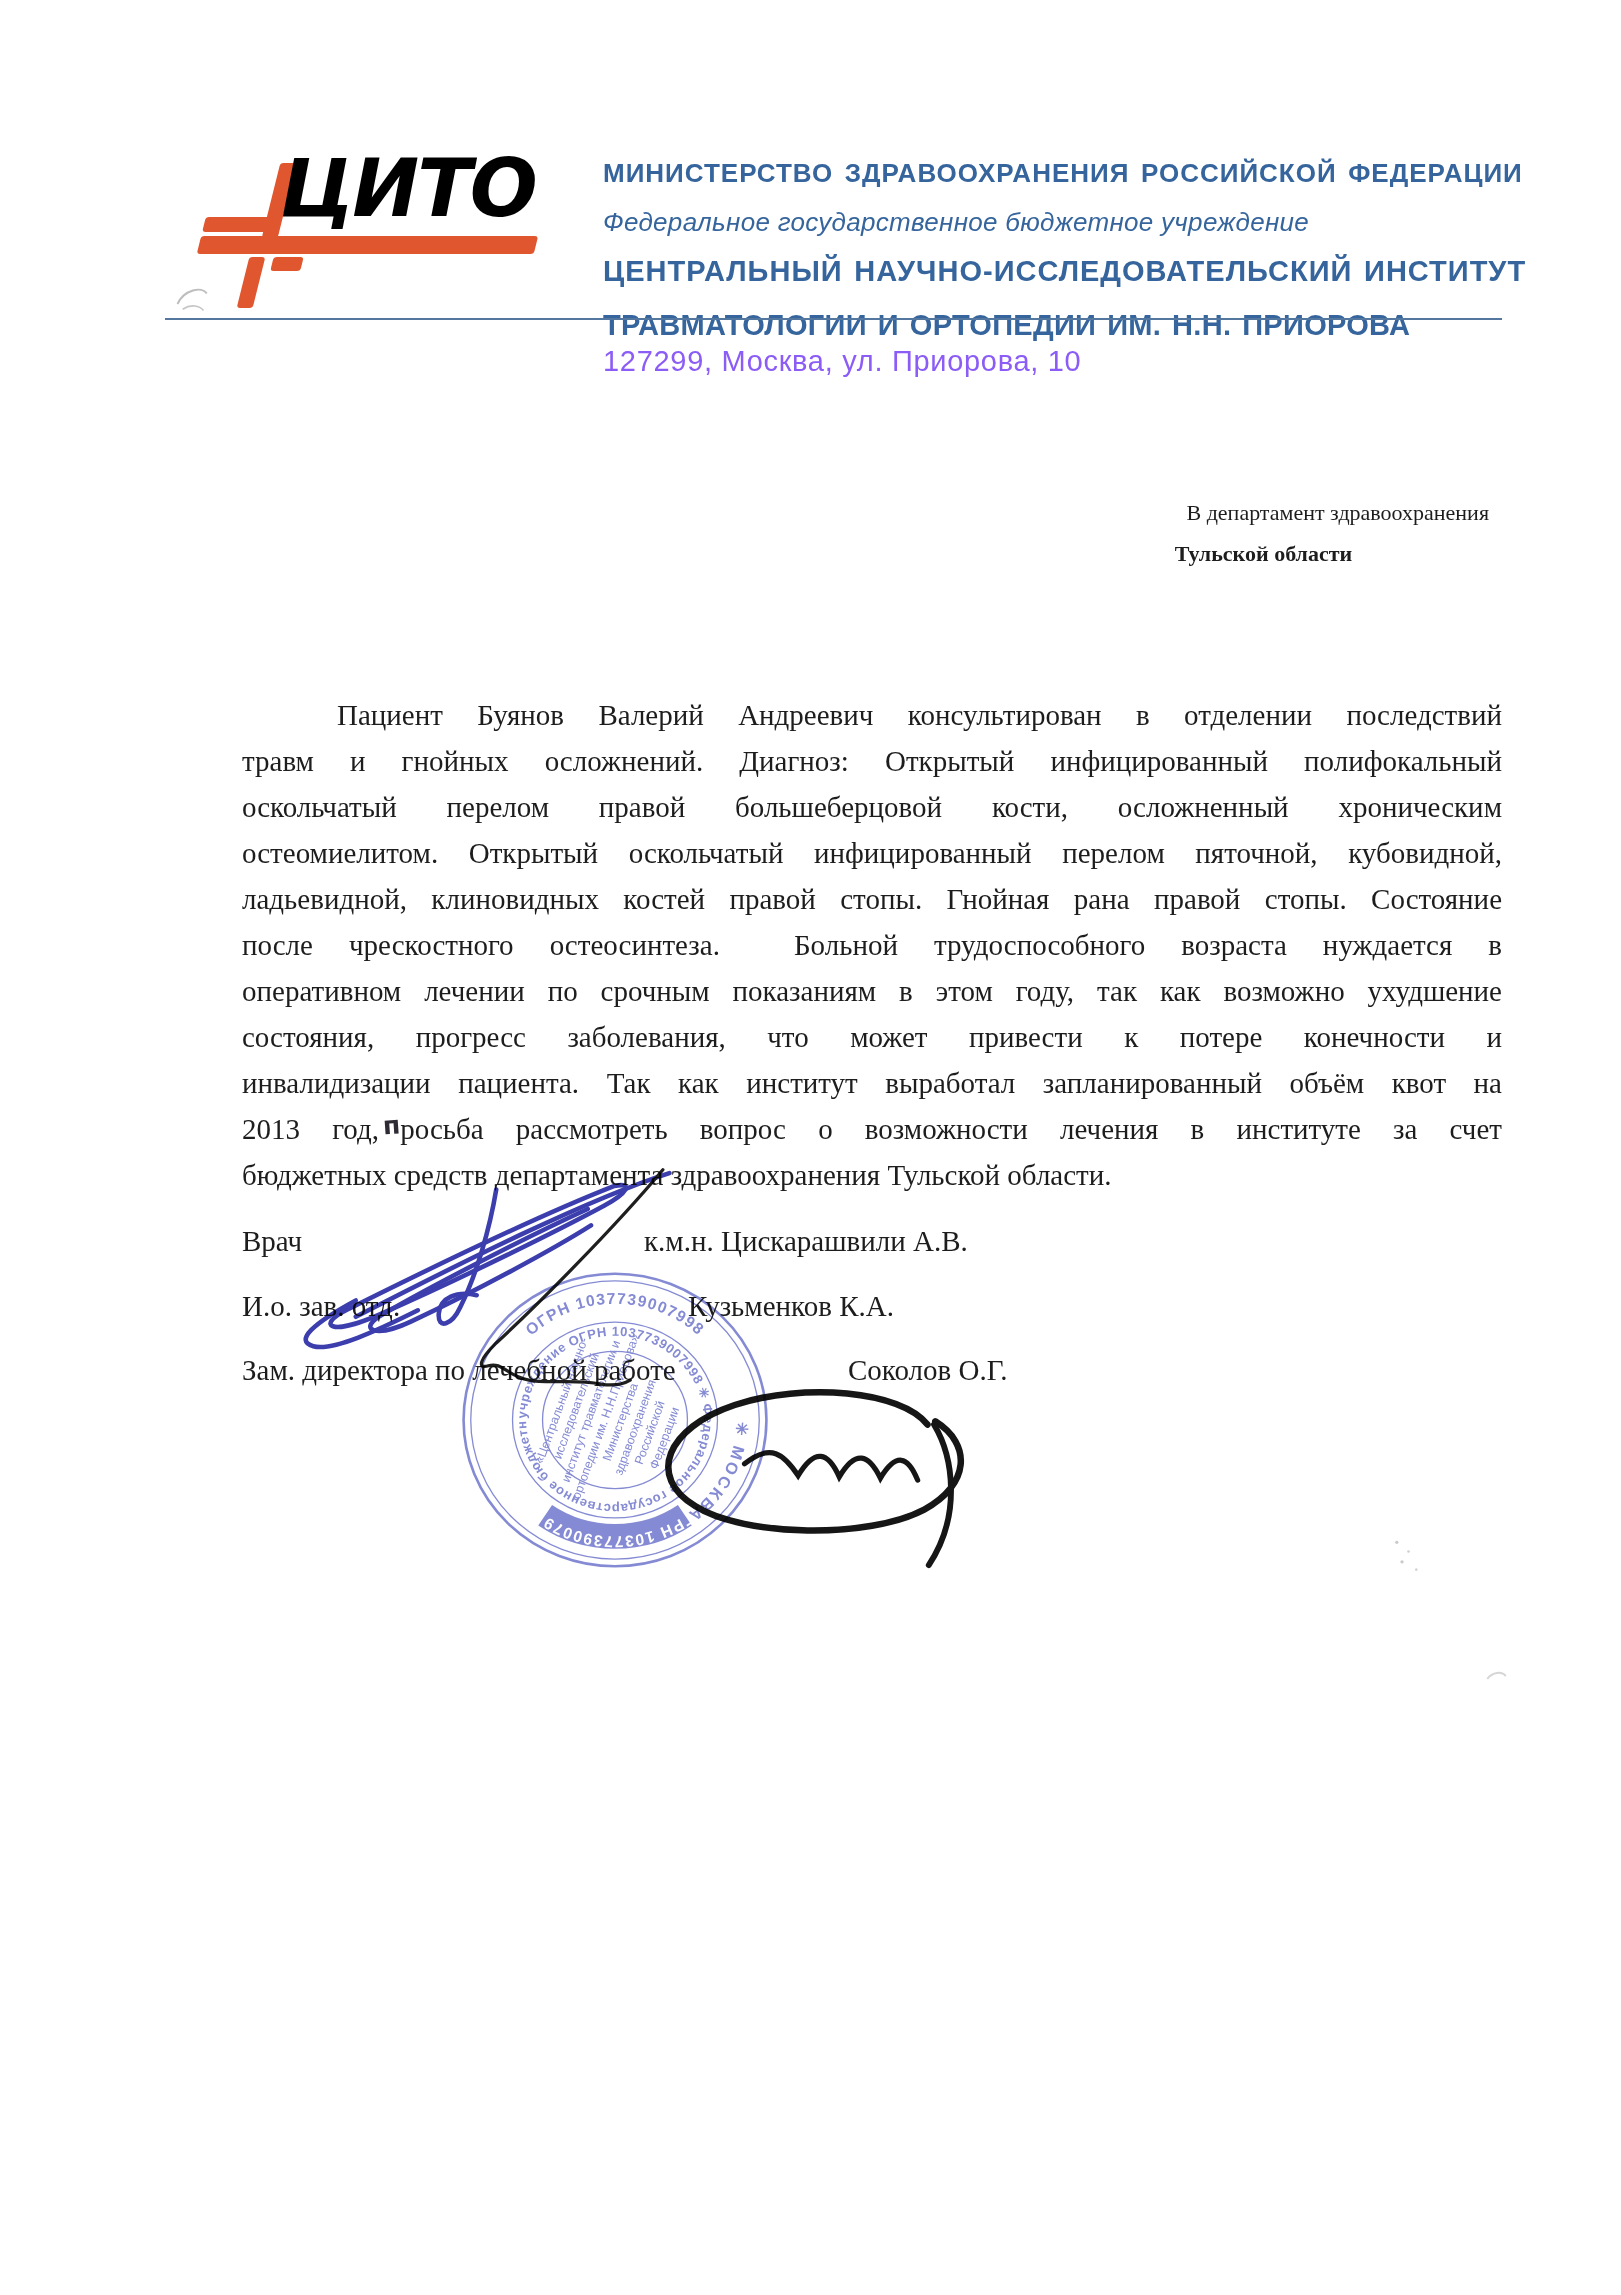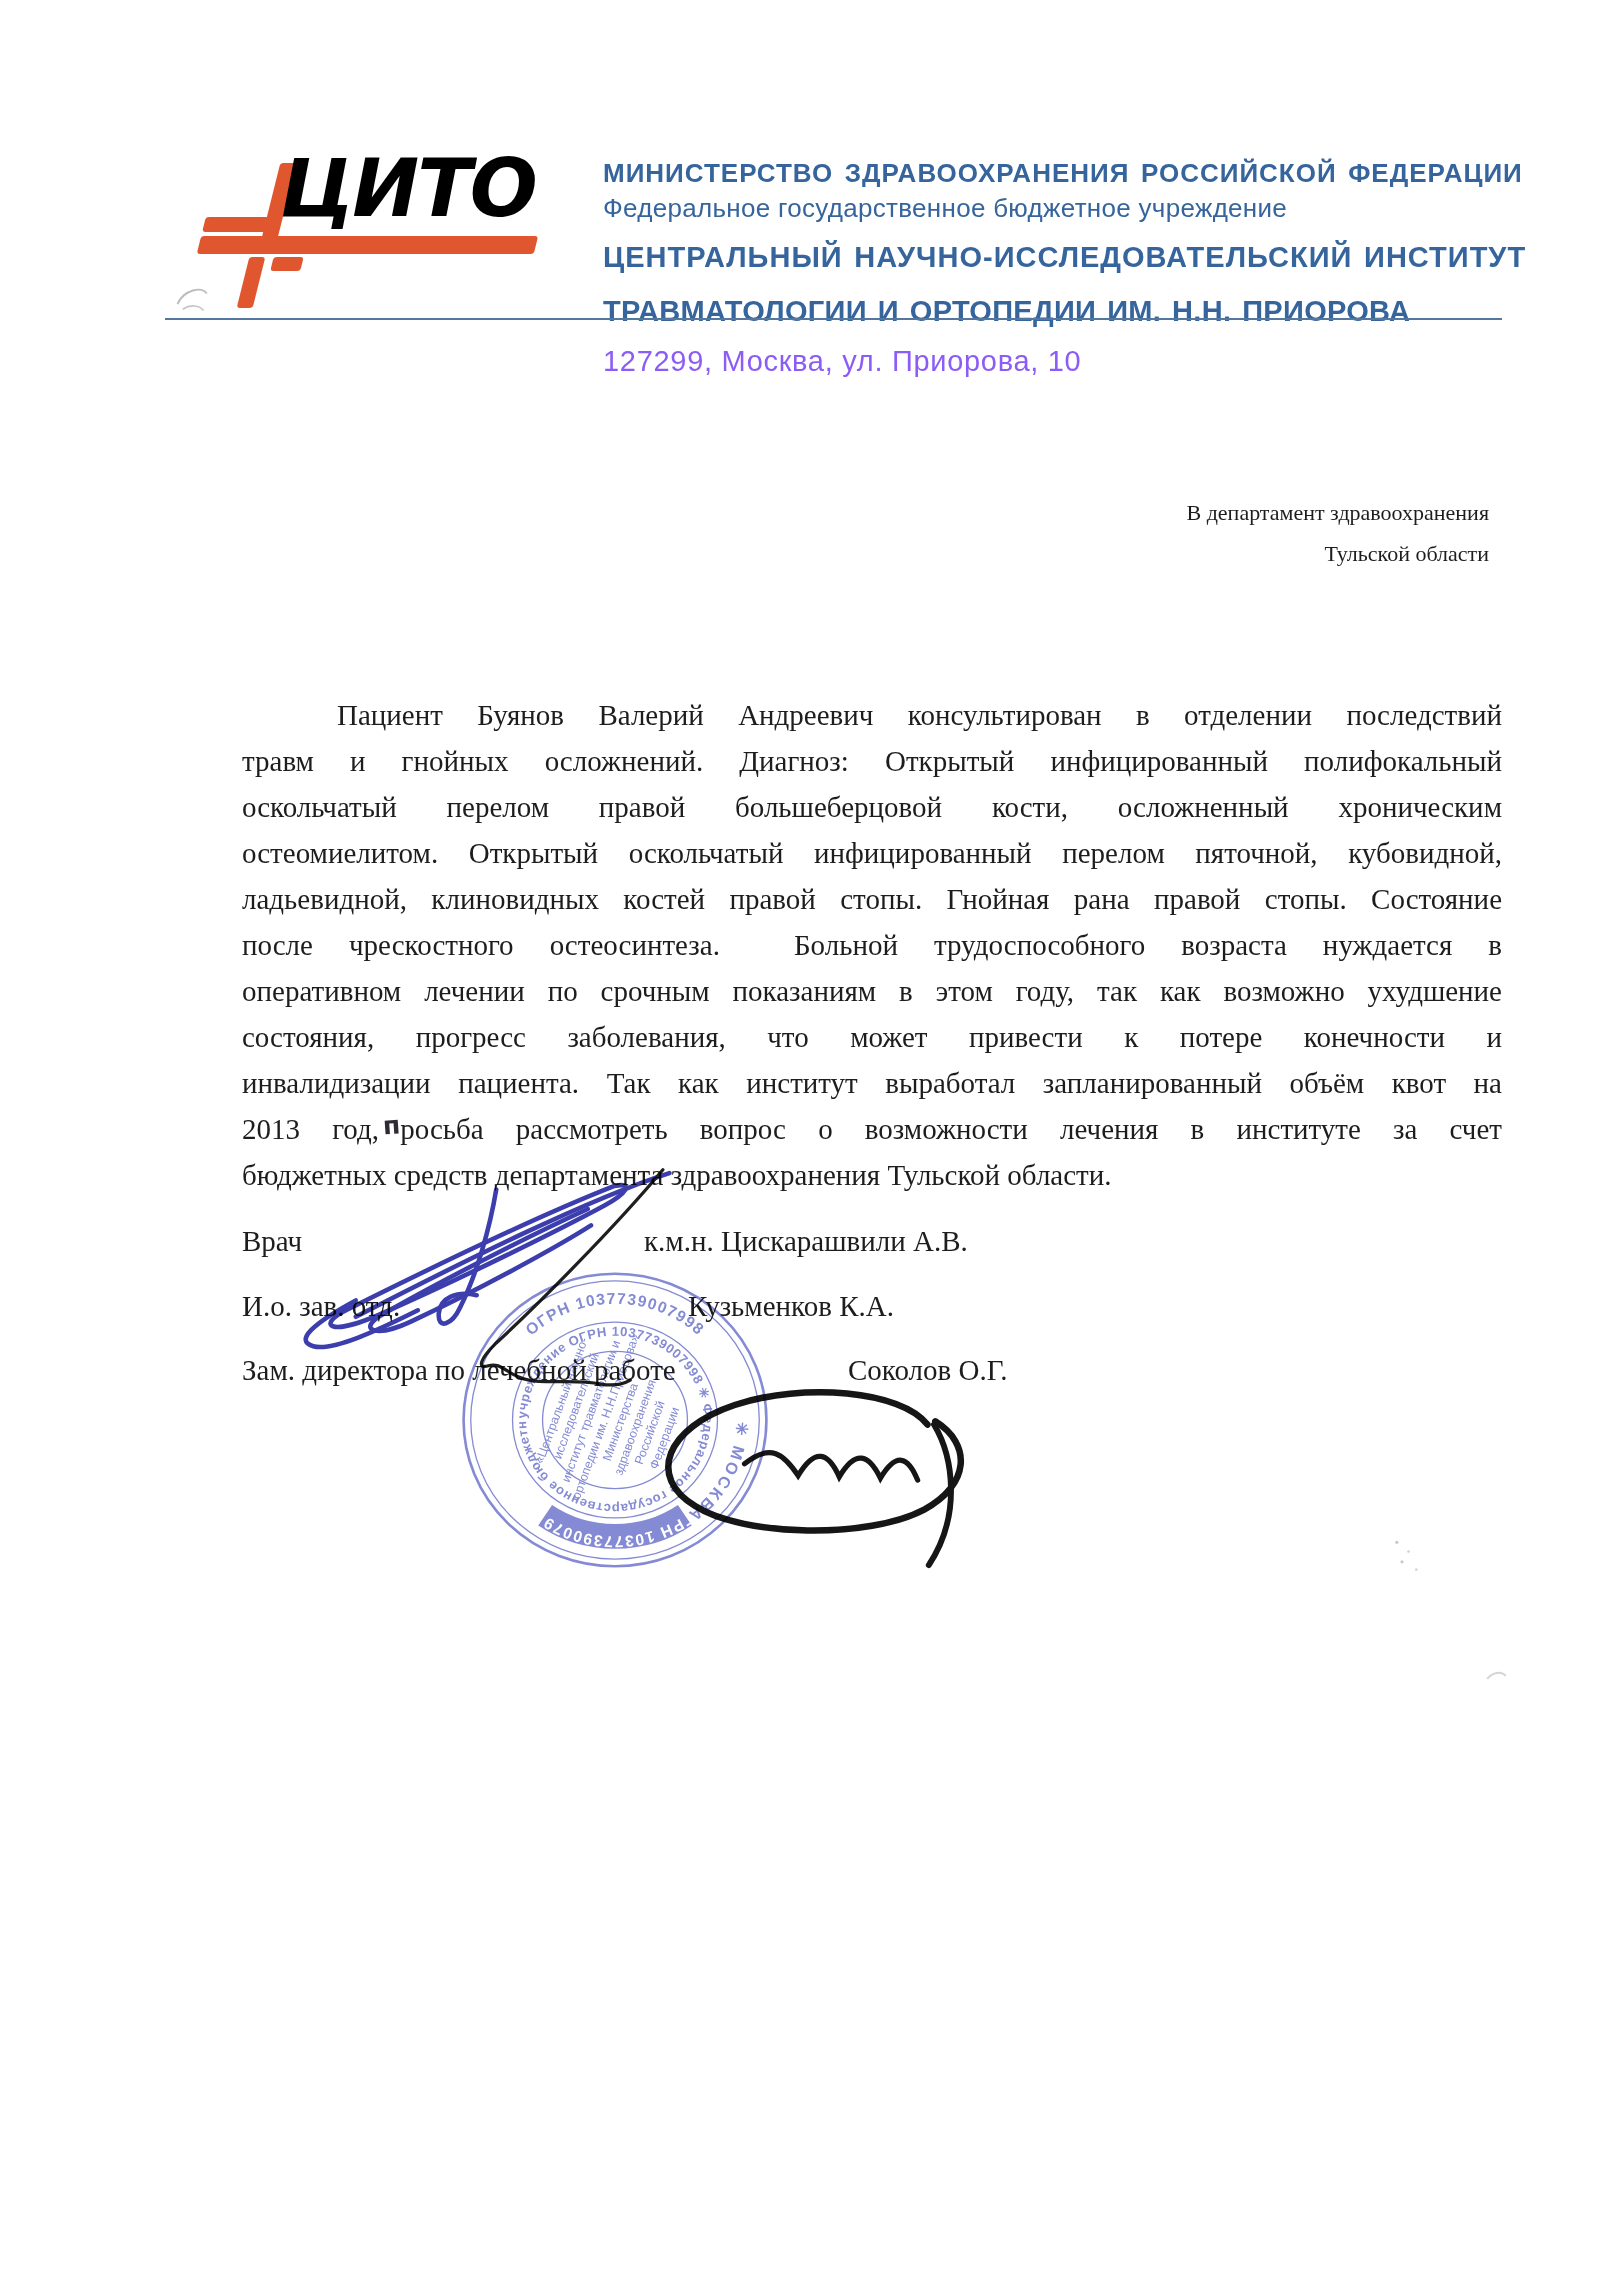--- a/index.html
+++ b/index.html
@@ -15,30 +15,30 @@
   .ob3{left:2.6px;top:82px;width:337px;height:17.6px;transform:skewX(-14deg);}
   .ob4{left:47px;top:103px;width:16.3px;height:51px;transform:skewX(-14deg);}
   .ob5{left:76px;top:103px;width:30px;height:13.7px;transform:skewX(-14deg);}
   .logo-text{
     position:absolute;left:84px;top:-7.8px;
     font-family:"DejaVu Sans",sans-serif;font-weight:bold;font-style:italic;
     font-size:80px;line-height:85px;letter-spacing:-2px;color:#000000;
   }
   .hdr{position:absolute;left:603px;top:159px;width:928px;font-family:"Liberation Sans",sans-serif;color:#35659c;}
   .h-ministry{font-size:26px;font-weight:bold;letter-spacing:1px;word-spacing:3.3px;line-height:29px;}
-  .h-orgtype{font-size:26px;margin-top:5px;line-height:30px;letter-spacing:0.3px;}
+  .h-orgtype{font-size:26px;margin-top:19px;line-height:30px;letter-spacing:0.3px;font-style:italic;}
   .h-inst1{font-size:29px;font-weight:bold;margin-top:17px;line-height:34px;letter-spacing:1px;word-spacing:2.6px;}
   .h-inst2{font-size:29px;font-weight:bold;margin-top:20px;line-height:34px;letter-spacing:0.3px;word-spacing:2.6px;}
   .rule{position:absolute;left:165px;top:318px;width:1337px;height:2px;background:#54779f;}
   .addr{position:absolute;left:603px;top:345px;font-family:"Liberation Sans",sans-serif;
         font-size:29px;color:#8b5cf6;letter-spacing:0.7px;}
   
   .recipient{position:absolute;right:133px;top:492px;width:451px;font-size:22px;line-height:41px;}
   .rec1{text-align:right;}
-  .rec2{text-align:right;}
+  .rec2{text-align:center;font-weight:bold;}
   
   .body-text{position:absolute;left:242px;top:692px;width:1260px;font-size:29px;}
   .bl{line-height:46px;height:46px;text-align:justify;text-align-last:justify;white-space:normal;}
   .bl.first{text-indent:95px;}
   .bl.last{text-align:left;text-align-last:left;}
   .gap{display:inline-block;width:38px;}
   .hw{font-family:"DejaVu Sans",sans-serif;font-weight:700;font-size:25px;color:#2f2b35;
       display:inline-block;position:relative;top:-4.6px;margin:0 0 0 3.9px;transform:rotate(-4deg);}
   
   .sig-label,.sig-name{position:absolute;font-size:29px;white-space:nowrap;}

